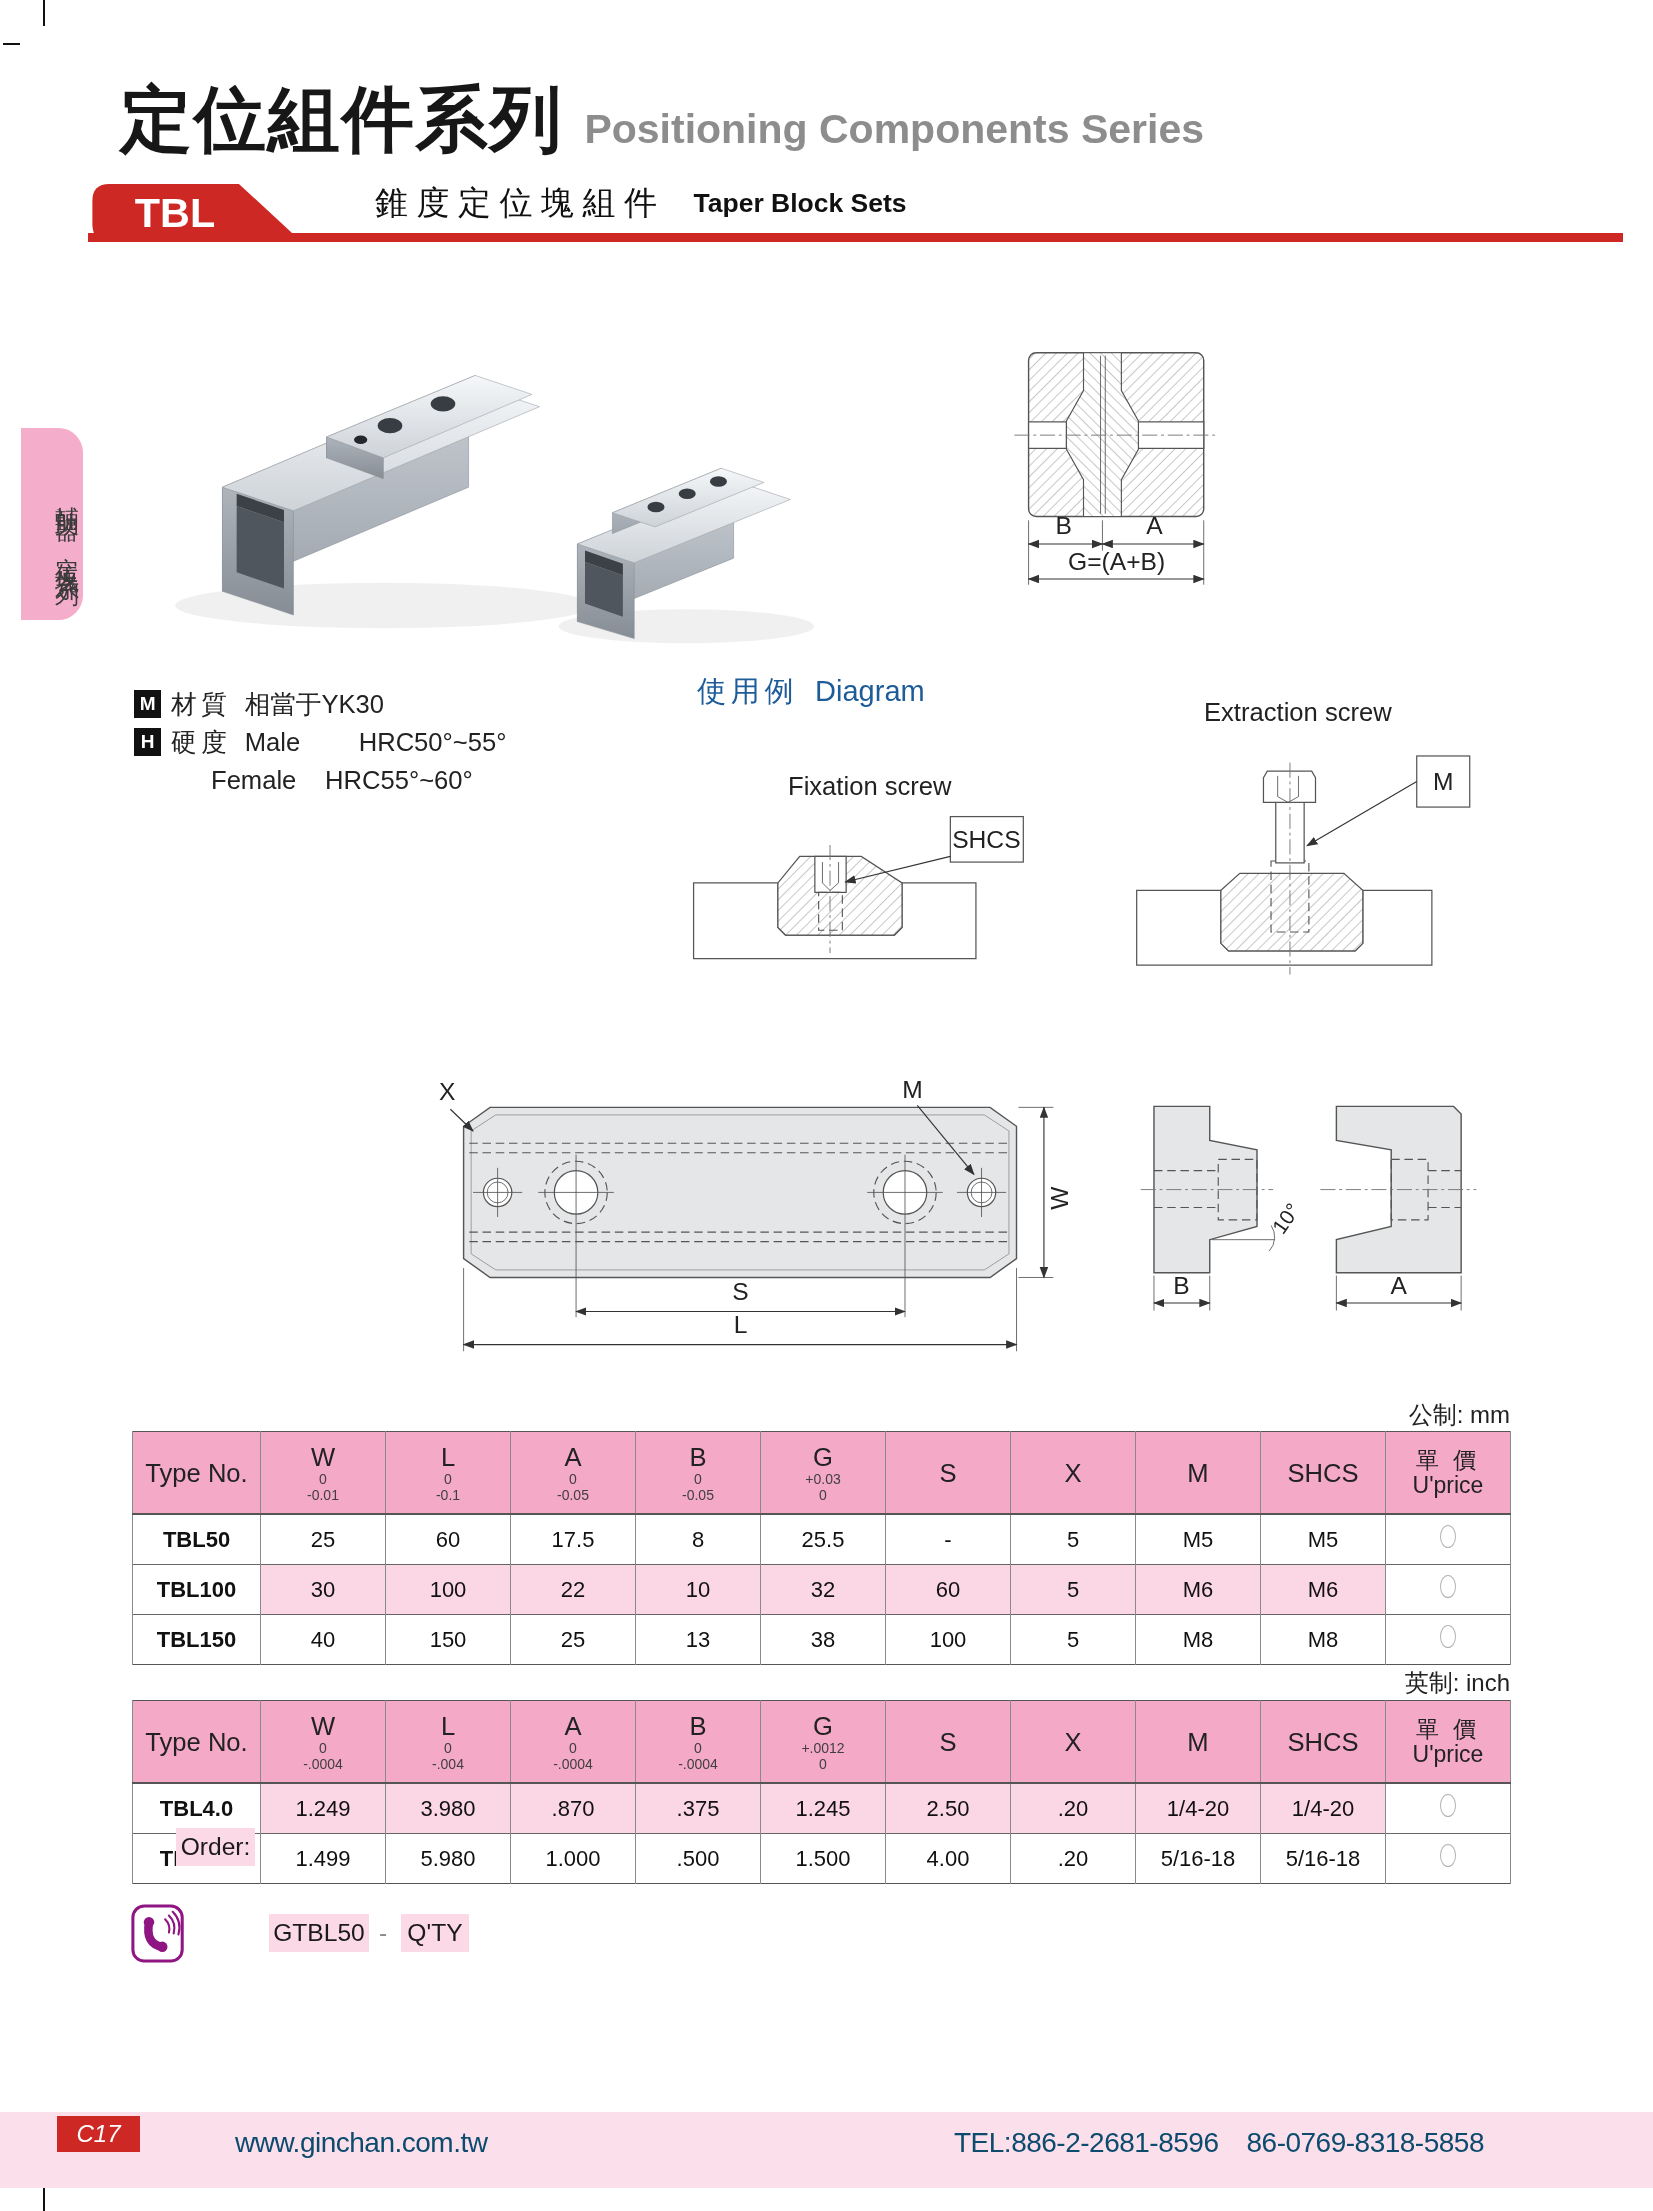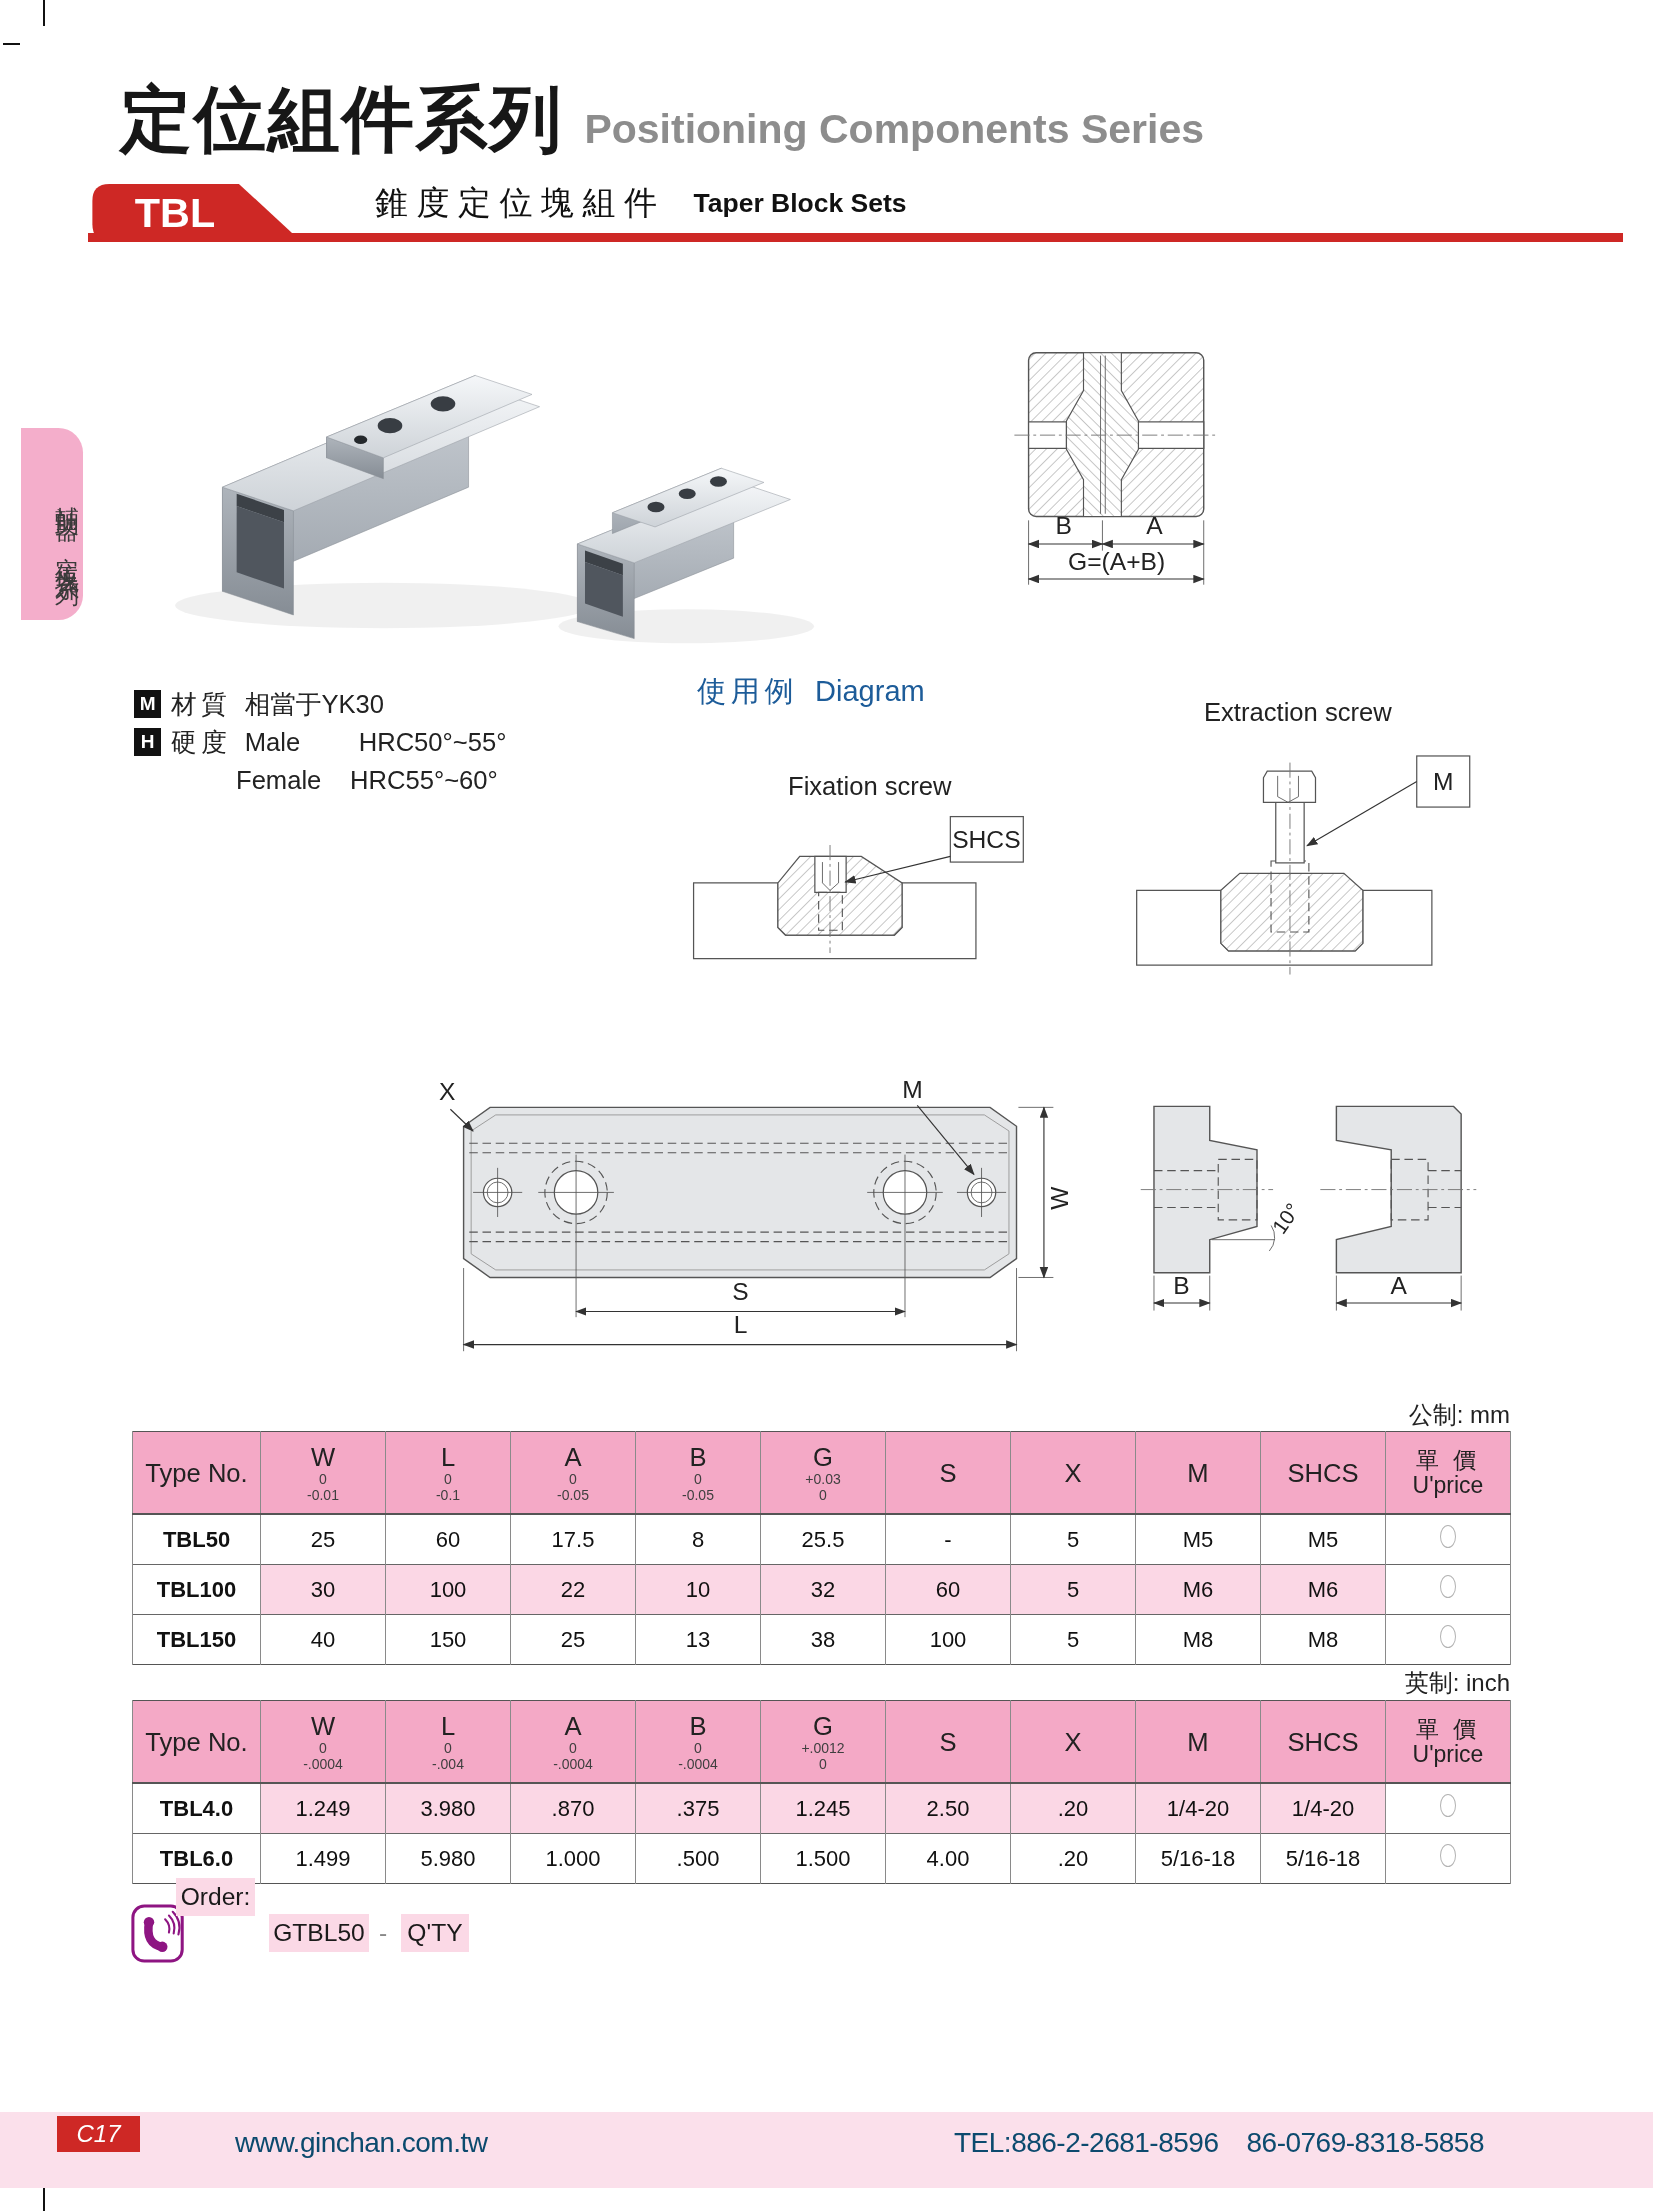--- a/index.html
+++ b/index.html
@@ -19,21 +19,21 @@
   
   .side-tab{background:#f4aecb;border-radius:0 24.6px 24.6px 0;display:flex;justify-content:center;
             padding-top:9.5px;writing-mode:vertical-rl;text-orientation:upright;
             font-size:24px;letter-spacing:6.6px;color:#3a3a3a}
   
   .spec-line{display:flex;align-items:center;height:38px;font-size:25.6px;color:#222;white-space:nowrap}
   .spec-badge{display:inline-flex;width:27.4px;height:27.4px;background:#111;color:#fff;
               align-items:center;justify-content:center;font-size:19px;font-weight:bold;margin-right:9.5px}
   .spec-zh{letter-spacing:4.7px;margin-right:13.2px}
   .spec-key{display:inline-block;width:114px}
-  .indent{margin-left:102px}
+  .indent{margin-left:77px}
   
   .usage{display:flex;align-items:baseline;gap:17px;color:#1d5c99;font-size:29px;white-space:nowrap}
   .usage .zh{letter-spacing:4.7px}
   .dlabel{font-size:25.6px;color:#222;white-space:nowrap}
   
   svg.draw{position:absolute;overflow:visible}
   svg text{font-family:"Liberation Sans",sans-serif}
   .outline{fill:#e4e6e8;stroke:#555;stroke-width:1.5}
   .wht{fill:#fff;stroke:#555;stroke-width:1.3}
   .thin{stroke:#555;stroke-width:0.9;fill:none}
@@ -492,21 +492,21 @@
 
   <svg class="draw" style="left:131px;top:1904px" width="55" height="61" viewBox="0 0 58 64">
     <rect x="2" y="2" width="52" height="58" rx="12" fill="#fff" stroke="#8e1582" stroke-width="3.2"></rect>
     <path d="M19,19 Q15,42 33,45" stroke="#8e1582" stroke-width="9" fill="none" stroke-linecap="round"></path>
     <circle cx="19" cy="19" r="5.5" fill="#8e1582"></circle>
     <circle cx="33" cy="45" r="5.5" fill="#8e1582"></circle>
     <path d="M36,16 Q42,22 40,30" stroke="#8e1582" stroke-width="2.2" fill="none" stroke-linecap="round"></path>
     <path d="M40,12 Q48,20 45,31" stroke="#8e1582" stroke-width="2.2" fill="none" stroke-linecap="round"></path>
     <path d="M44,8 Q54,18 50,32" stroke="#8e1582" stroke-width="2.2" fill="none" stroke-linecap="round"></path>
   </svg>
-  <div class="abs chip" style="left:176px;top:1878px;width:79px;height:38px">Order:</div>
+  <div class="abs chip" style="left:176px;top:1828px;width:79px;height:38px">Order:</div>
   <div class="abs chip" style="left:269px;top:1914px;width:100px;height:38px">GTBL50</div>
   <div class="abs sep" style="left:379px;top:1919px">-</div>
   <div class="abs chip" style="left:401px;top:1914px;width:68px;height:38px">Q'TY</div>
 
   <div class="abs footer-bar" style="left:0;top:2112px;width:1653px;height:76px"></div>
   <div class="abs pageno" style="left:57px;top:2116px;width:83px;height:36px">C17</div>
   <div class="abs ftext" style="left:235px;top:2112px">
     <span>www.ginchan.com.tw</span>
   </div>
   <div class="abs ftext" style="left:954px;top:2112px;gap:28px">

